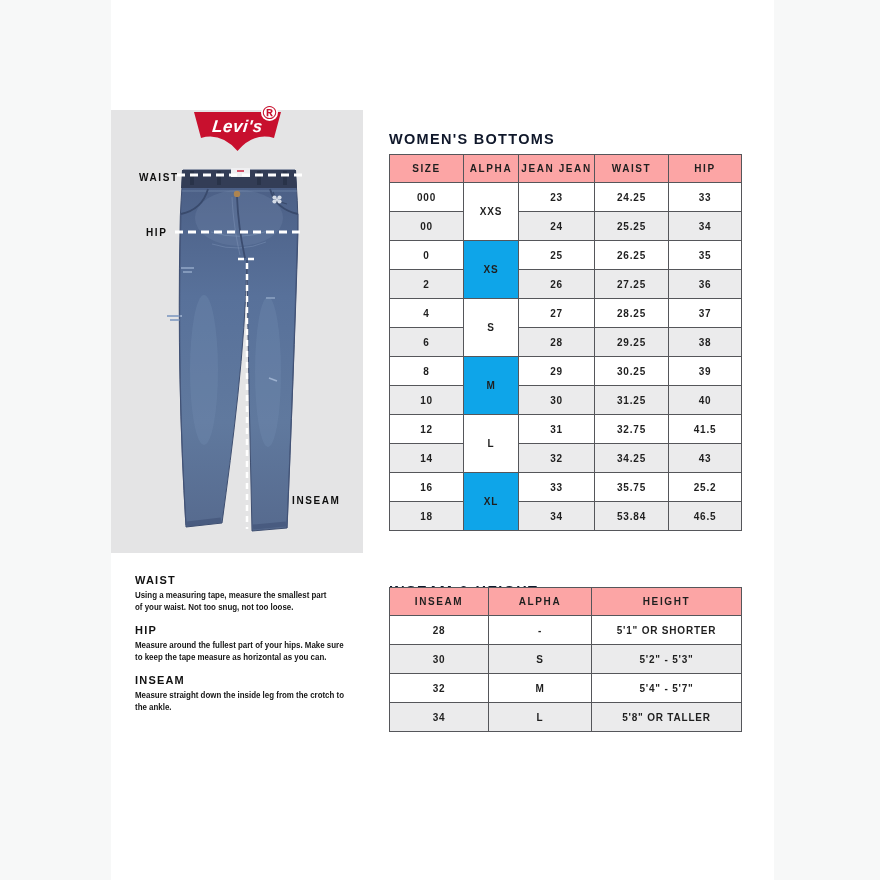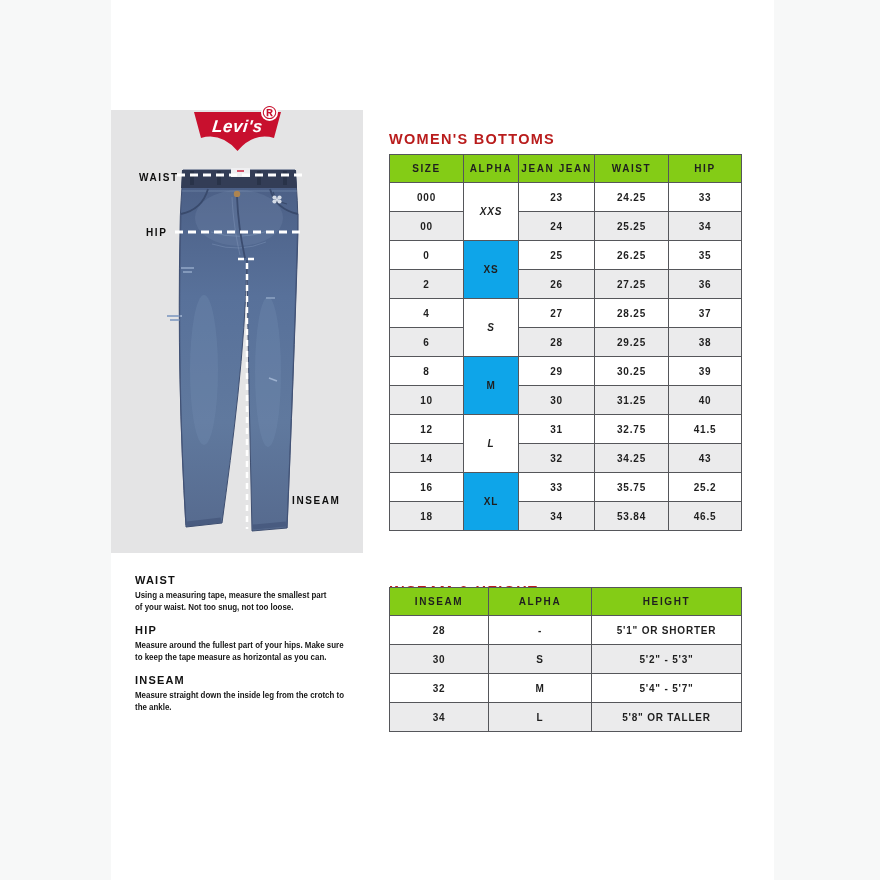--- a/index.html
+++ b/index.html
@@ -29,32 +29,32 @@
     background:#ffffff; border-radius:50%; color:#c8102e;
     font-size:19px; line-height:17px; text-align:center; font-weight:bold;
     overflow:hidden;
   }
   .p-label {
     position:absolute; font-size:10px; font-weight:bold;
     letter-spacing:1.6px; color:#0f0f0f; white-space:nowrap;
   }
   .section-title {
     position:absolute; font-size:14.5px; font-weight:bold;
-    letter-spacing:1.3px; color:#b91c1c; white-space:nowrap;
+    letter-spacing:1.3px; color:#0f172a; white-space:nowrap;
   }
   .tbl-wrap { position:absolute; }
   table { border-collapse:collapse; table-layout:fixed; background:#fff; }
   th, td {
     border:1px solid #55565a; text-align:center; vertical-align:middle;
     font-weight:bold; padding:0; color:#1f1f1f;
   }
-  th { background:#84cc16; font-size:10px; letter-spacing:1.6px; height:27px; }
+  th { background:#fca5a5; font-size:10px; letter-spacing:1.6px; height:27px; }
   td { font-size:10px; letter-spacing:0.8px; height:28px; }
   tr.alt td { background:#ebebec;margin-top:14px; }
-  td.a-white { background:#ffffff;font-style:italic; }
+  td.a-white { background:#ffffff; }
   td.a-gray  { background:#0ea5e9; }
   .measure-guide { position:absolute; left:24px; top:574px; width:330px; }
   .m-head {
     font-size:11px; font-weight:bold; letter-spacing:1.2px;
     margin:0 0 3px 0; color:#111; line-height:12px;
   }
   .m-text {
     font-size:9px; font-weight:bold; line-height:12px; color:#161616;
     white-space:pre-line; width:330px;
     transform:scaleX(0.88); transform-origin:left top;

